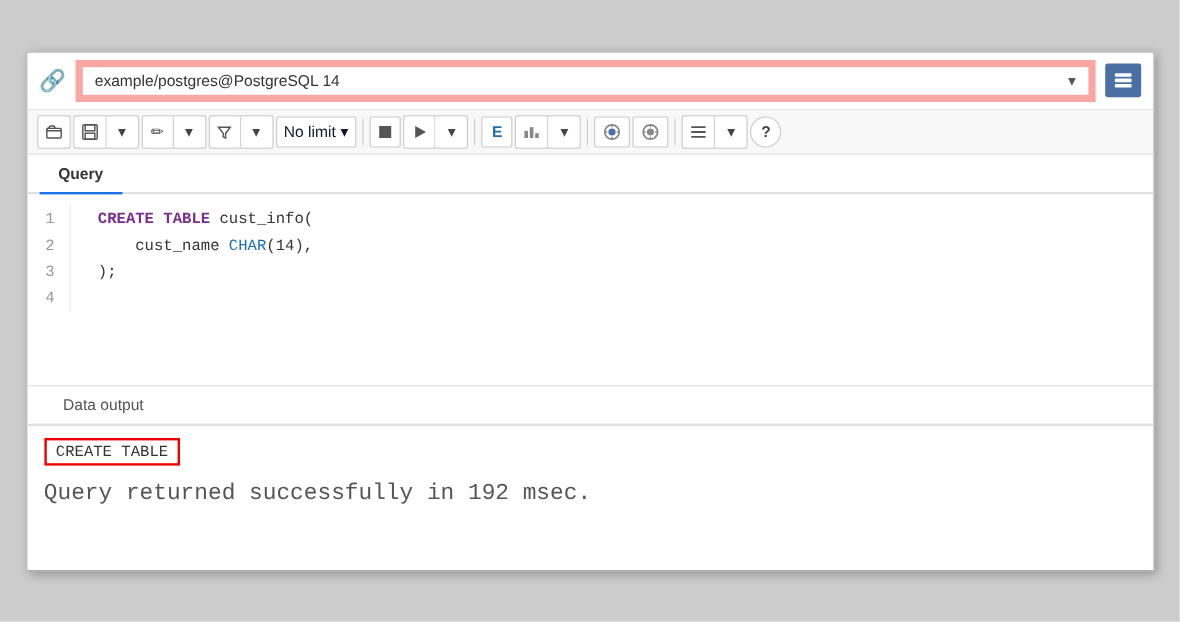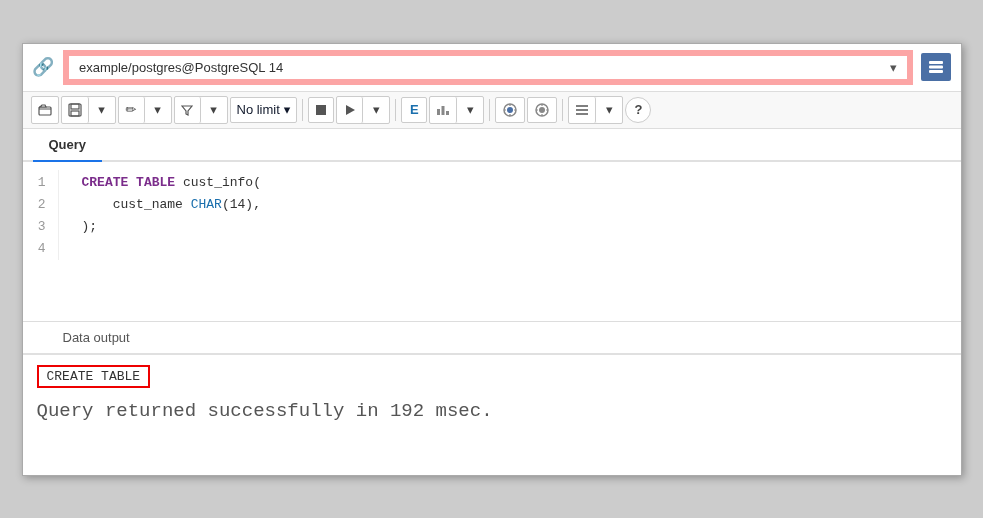--- a/index.html
+++ b/index.html
@@ -162,21 +162,21 @@
       display: block;
       white-space: pre;
     }
     .kw { color: #7b2d8b; font-weight: bold; } 
     .type { color: #1a6fad; text-align: right; } 
     .plain { color: #333; }
     
     .result-tabs {
       display: flex;
       border-bottom: 2px solid #e0e0e0;
-      padding: 0 26px;
+      padding: 0 16px;
       background: #fff;
       flex-direction: column;
     }
     .result-tab {
       padding: 8px 14px;
       font-size: 13px;
       cursor: pointer;
       color: #555;
       border-bottom: 2px solid transparent;
       margin-bottom: -2px;

